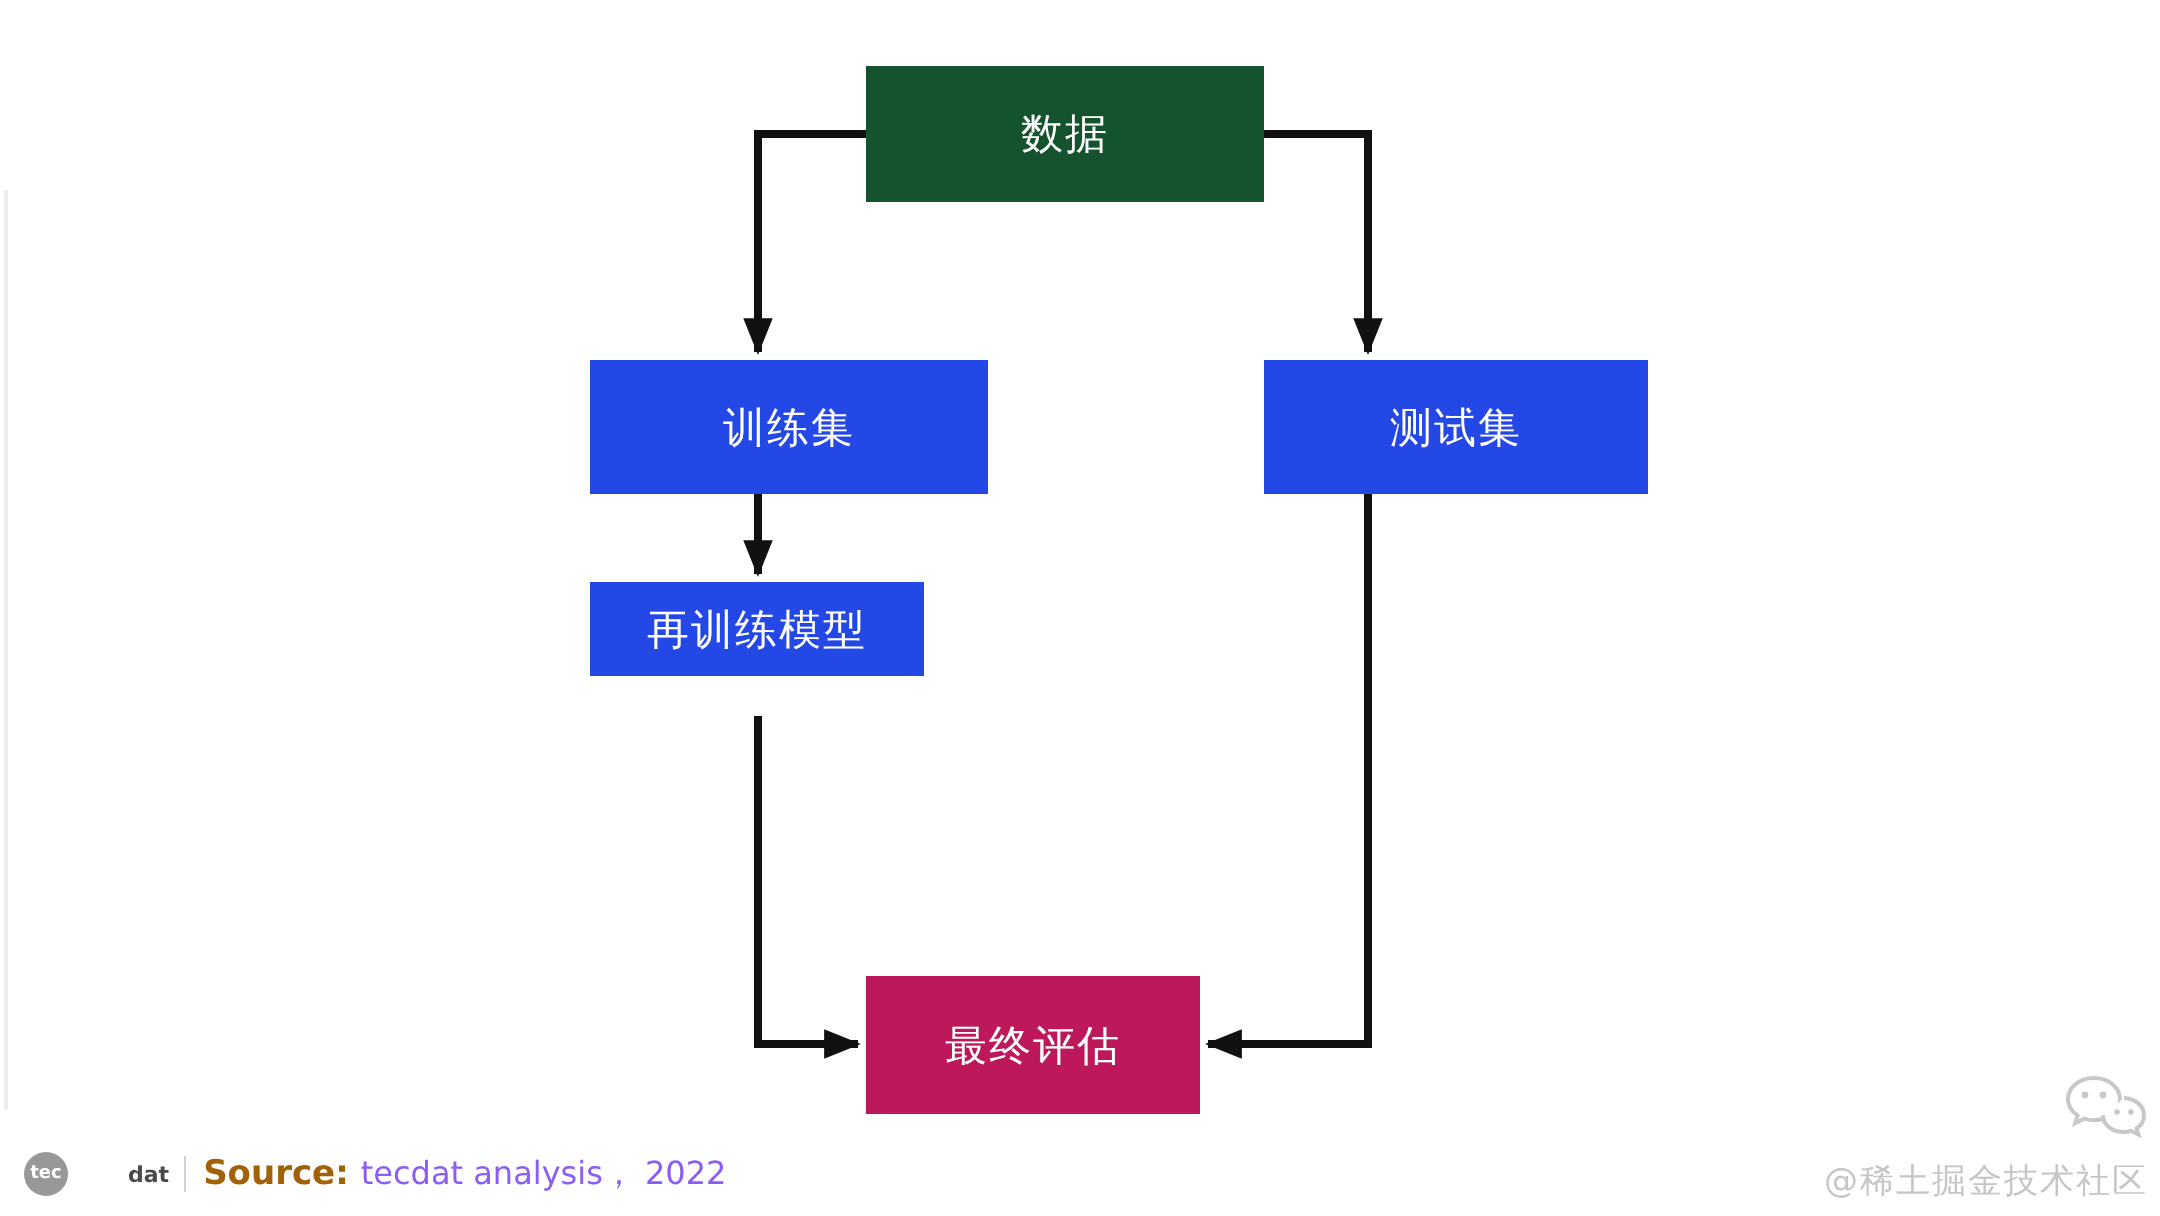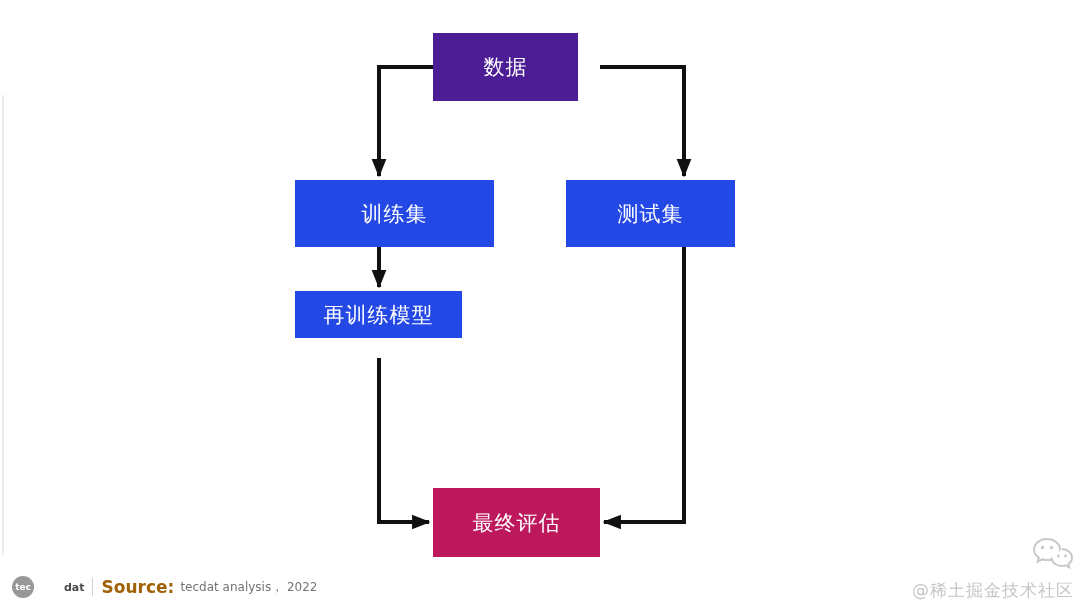--- a/index.html
+++ b/index.html
@@ -72,22 +72,22 @@
     background: #d2d2d2;
     margin: 0 9px 0 7px;
   }
   .source-label {
     color: #a16207;
     font-weight: bold;
     font-size: 17px;
     margin-right: 6px;
   }
   .source-text {
-    color: #737373;
-    font-size: 12px;
+    color: #8b5cf6;
+    font-size: 16px;
   }
   
   .watermark {
     position: absolute;
     right: 6px; bottom: 6px;
     text-align: right;
   }
   .wm-row {
     display: flex;
     align-items: center;
@@ -124,23 +124,23 @@
       </marker>
     </defs>
   <polyline points="433,67 379,67 379,176" fill="none" stroke="#111111" stroke-width="4" marker-end="url(#arrowhead)"></polyline>
       <polyline points="600,67 684,67 684,176" fill="none" stroke="#111111" stroke-width="4" marker-end="url(#arrowhead)"></polyline>
       <polyline points="379,247 379,287" fill="none" stroke="#111111" stroke-width="4" marker-end="url(#arrowhead)"></polyline>
       <polyline points="379,358 379,522 429,522" fill="none" stroke="#111111" stroke-width="4" marker-end="url(#arrowhead)"></polyline>
       <polyline points="684,247 684,522 604,522" fill="none" stroke="#111111" stroke-width="4" marker-end="url(#arrowhead)"></polyline>
     </svg>
 
   <div>
-      <div class="node" style="left: 433px; top: 33px; width: 145px; height: 68px; background: #4c1d95; color: rgb(255, 255, 255);">数据</div>
+      <div class="node" style="left: 433px; top: 33px; width: 199px; height: 68px; background: #14532d; color: rgb(255, 255, 255);">数据</div>
       <div class="node" style="left: 295px; top: 180px; width: 199px; height: 67px; background: rgb(36, 72, 230); color: rgb(255, 255, 255);">训练集</div>
-      <div class="node" style="left: 566px; top: 180px; width: 169px; height: 67px; background: rgb(36, 72, 230); color: rgb(255, 255, 255);">测试集</div>
+      <div class="node" style="left: 632px; top: 180px; width: 192px; height: 67px; background: rgb(36, 72, 230); color: rgb(255, 255, 255);">测试集</div>
       <div class="node" style="left: 295px; top: 291px; width: 167px; height: 47px; background: rgb(36, 72, 230); color: rgb(255, 255, 255);">再训练模型</div>
       <div class="node" style="left: 433px; top: 488px; width: 167px; height: 69px; background: #be185d; color: rgb(255, 255, 255);">最终评估</div>
     </div>
 
   <div class="footer">
     <span class="logo">
       <span class="logo-circle">tec</span>
       <span class="logo-suffix">dat</span>
     </span>
     <span class="footer-divider"></span>

